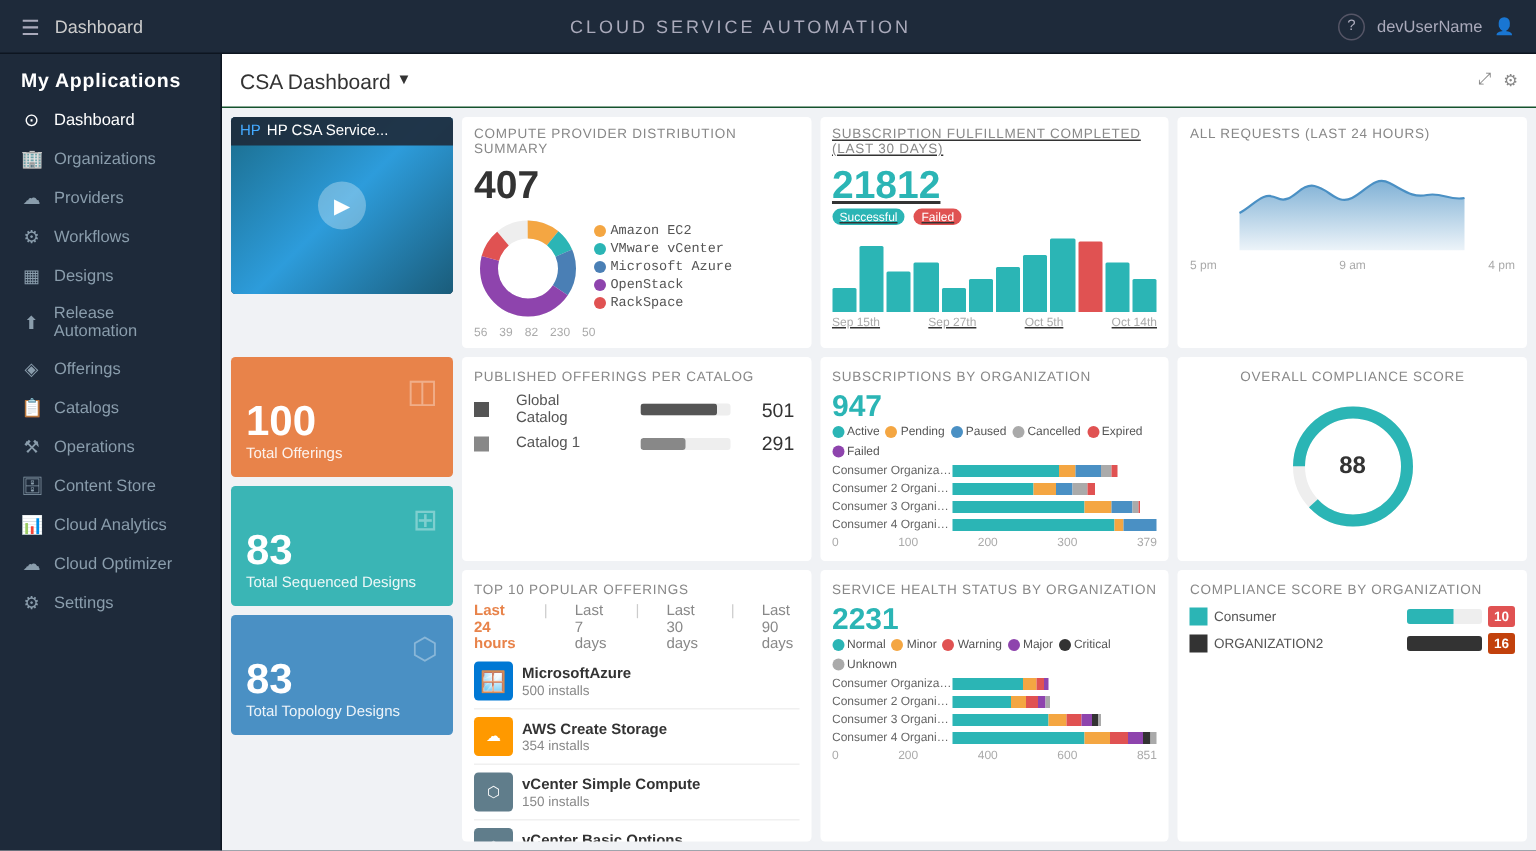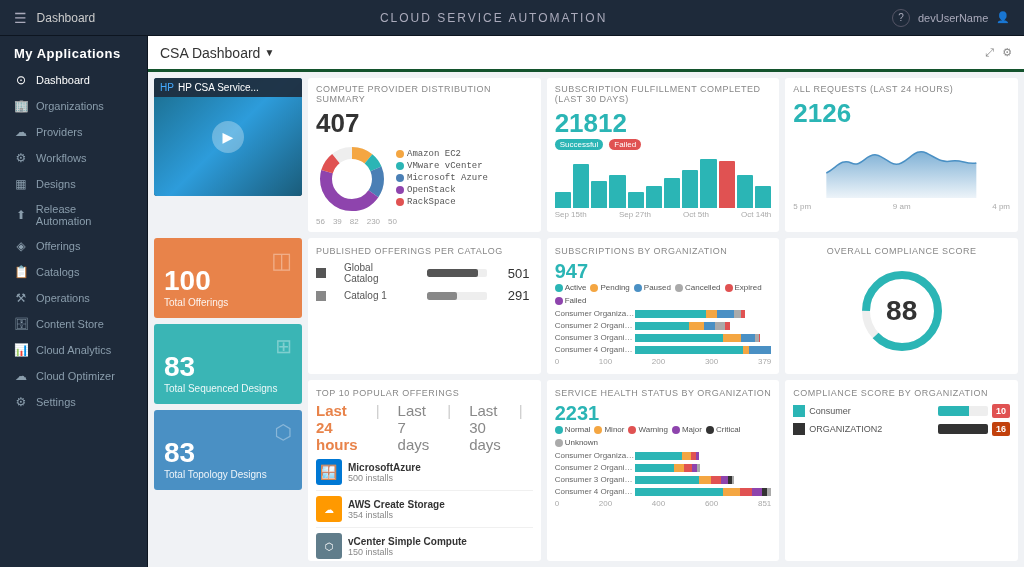--- a/index.html
+++ b/index.html
@@ -62,21 +62,21 @@
       overflow: hidden;
     }
 
     
     #dash-header {
       background: #fff;
       padding: 6px 12px;
       display: flex;
       align-items: center;
       justify-content: space-between;
-      border-bottom: 3px solid #14532d;
+      border-bottom: 1px solid #14532d;
       height: 36px;
     }
     #dash-header .title { font-size: 14px; color: #333; font-weight: 500; display: flex; align-items: center; gap: 4px; }
     #dash-header .icons { display: flex; gap: 8px; color: #888; }
 
     
     #dash-grid {
       flex: 1;
       display: grid;
       grid-template-columns: 148px 1fr 1fr 1fr;
@@ -154,20 +154,21 @@
     .donut-container { display: flex; align-items: center; gap: 8px; margin-top: 4px; font-family: Liberation Mono, monospace; }
     .donut-svg { flex-shrink: 0; }
     .legend-item { display: flex; align-items: center; gap: 3px; font-size: 9px; color: #555; margin-bottom: 2px; }
     .legend-dot { width: 8px; height: 8px; border-radius: 50%; flex-shrink: 0; }
 
     
     #subscr-card {
       grid-column: 3;
       grid-row: 1;
       padding: 6px 8px;
+      text-decoration: underline;
     }
     .big-num-teal { font-size: 26px; font-weight: 700; color: #2bb5b5; }
 
     
     #requests-card {
       grid-column: 4;
       grid-row: 1;
       padding: 6px 8px;
     }
     .big-num-teal2 { font-size: 26px; font-weight: 700; color: #2bb5b5; }
@@ -179,36 +180,36 @@
       display: flex;
       flex-direction: column;
       gap: 6px;
     }
     .offering-row { display: flex; align-items: center; gap: 18px; margin-bottom: 4px; }
     .offering-color { width: 10px; height: 10px; flex-shrink: 0; }
     .offering-label { flex: 1; font-size: 10px; color: #555; }
     .offering-bar-wrap { width: 60px; height: 8px; background: #eee; border-radius: 2px; overflow: hidden; }
     .offering-bar { height: 100%; border-radius: 2px; }
     .offering-val { font-size: 13px; color: #333; width: 28px; text-align: center; }
-    .filter-tabs { display: flex; gap: 18px; margin-bottom: 6px; font-size: 15px; color: #888; }
+    .filter-tabs { display: flex; gap: 18px; margin-bottom: 6px; font-size: 10px; color: #888; }
     .filter-tab-active { color: #e8834a; font-weight: 600; }
     .popular-item { display: flex; align-items: center; gap: 6px; margin-bottom: 5px; padding-bottom: 5px; border-bottom: 1px solid #f0f0f0; }
     .pop-icon { width: 26px; height: 26px; border-radius: 3px; flex-shrink: 0; display: flex; align-items: center; justify-content: center; font-size: 14px; }
     .pop-icon-azure { background: #0078d4; }
     .pop-info { flex: 1; }
     .pop-name { font-size: 10px; color: #333; font-weight: 600; }
     .pop-count { font-size: 9px; color: #888; }
     .sub-legend { display: flex; flex-wrap: wrap; gap: 4px; margin-bottom: 4px; }
     .sub-legend-item { display: flex; align-items: center; gap: 2px; font-size: 8px; color: #555; }
     .sub-bar-row { display: flex; align-items: center; margin-bottom: 3px; }
     .sub-bar-label { width: 80px; font-size: 8px; color: #666; white-space: nowrap; overflow: hidden; text-overflow: ellipsis; }
     .sub-bar-track { flex: 1; height: 8px; display: flex; }
     .sub-seg { height: 100%; }
     .ring-container { position: relative; display: flex; align-items: center; justify-content: center; margin: 4px 0; }
-    .ring-score { position: absolute; font-size: 28px; font-weight: 700; color: #333; }
+    .ring-score { position: absolute; font-size: 16px; font-weight: 700; color: #333; }
     .comporg-row { display: flex; align-items: center; gap: 4px; margin-bottom: 4px; }
     .comporg-color { width: 12px; height: 12px; flex-shrink: 0; }
     .comporg-name { flex: 1; font-size: 9px; color: #555; }
     .comporg-bar-wrap { width: 50px; height: 10px; background: #eee; border-radius: 2px; overflow: hidden; }
     .comporg-bar { height: 100%; }
     .comporg-val { font-size: 9px; color: #fff; background: #e05; width: 18px; height: 14px; display: flex; align-items: center; justify-content: center; border-radius: 2px; font-weight: 600; }
 
     
     .bar-chart { display: flex; align-items: flex-end; gap: 2px; height: 60px; margin-top: 2px; }
     .bar { flex: 1; border-radius: 1px 1px 0 0; }
@@ -400,21 +401,20 @@
         <div class="x-labels">
           <span>Sep 15th</span>
           <span>Sep 27th</span>
           <span>Oct 5th</span>
           <span>Oct 14th</span>
         </div>
       </div>
 
       <div class="card" id="requests-card" style="grid-column:4;grid-row:1;">
         <div class="card-title">ALL REQUESTS (LAST 24 HOURS)</div>
-        <div class="big-num-teal2">2126</div>
         <svg width="100%" height="65" viewBox="0 0 150 65" style="margin-top:4px;">
           <defs>
             <linearGradient id="areaGrad" x1="0" y1="0" x2="0" y2="1">
               <stop offset="0%" stop-color="#4a90c4" stop-opacity="0.7"></stop>
               <stop offset="100%" stop-color="#4a90c4" stop-opacity="0.1"></stop>
             </linearGradient>
           </defs>
           <path d="M0,40 C10,35 15,25 25,30 C35,35 40,20 50,22 C60,24 65,35 75,30 C85,25 90,15 100,20 C110,25 115,30 125,28 C135,26 140,32 150,30 L150,65 L0,65 Z" fill="url(#areaGrad)"></path>
           <path d="M0,40 C10,35 15,25 25,30 C35,35 40,20 50,22 C60,24 65,35 75,30 C85,25 90,15 100,20 C110,25 115,30 125,28 C135,26 140,32 150,30" fill="none" stroke="#4a90c4" stroke-width="1.5"></path>
         </svg>

